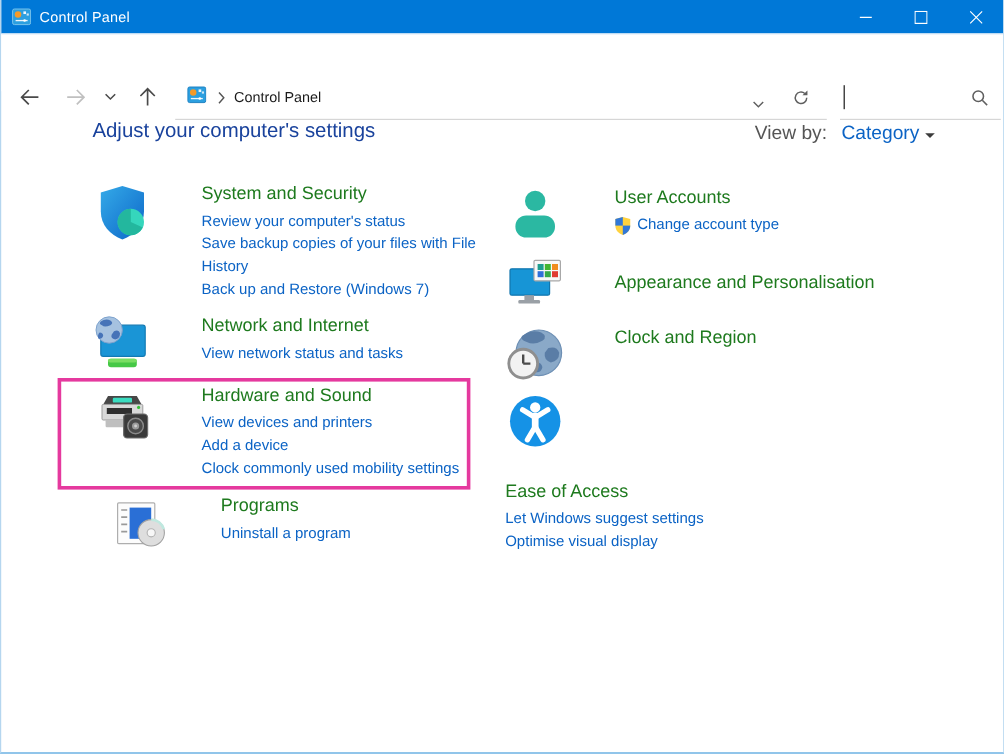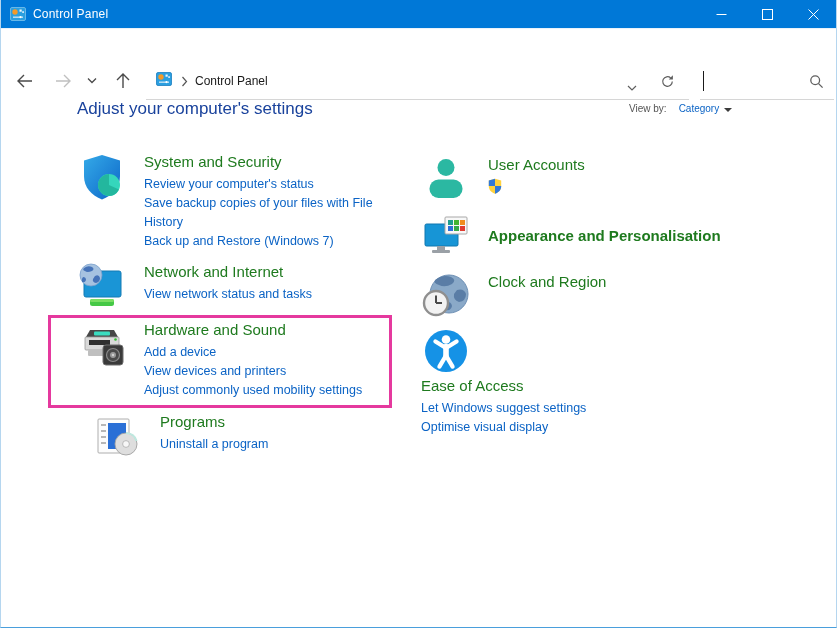--- a/index.html
+++ b/index.html
@@ -24,36 +24,36 @@
     border-bottom:1px solid #d6d6d6; display:flex; align-items:center; padding-left:10px; }
   .addressbar .crumb-sep { margin:0 7px 0 9px; display:flex; }
   .addressbar .crumb { font-size:12px; color:#1a1a1a; }
   .addr-drop { position:absolute; right:52px; top:15px; }
   .addr-refresh { position:absolute; right:14px; top:11px; }
   .searchbox { position:absolute; left:699px; top:34px; width:134px; height:37px; border-bottom:1px solid #d6d6d6; }
   .searchbox .caret { position:absolute; left:3px; top:8px; width:1px; height:20px; background:#1a1a1a; }
   .searchbox .mag { position:absolute; right:10px; top:11px; }
   
   .page-title { position:absolute; left:76px; top:99px; font-size:17px; color:#19429c; }
-  .viewby { position:absolute; left:628px; top:103px; font-size:10px; color:#555; display:flex; align-items:center; }
+  .viewby { position:absolute; left:628px; top:103px; font-size:16px; color:#555; display:flex; align-items:center; }
   .viewby .vb-value { color:#0b63c5; margin-left:12px; cursor:pointer;text-align:right; }
   .viewby .vb-caret { width:0; height:0; border-left:4px solid transparent; border-right:4px solid transparent;
     border-top:4px solid #3b3b3b; margin-left:5px; margin-top:2px; }
-  .cat-item { position:absolute; display:flex; align-items:flex-start; cursor:pointer; }
+  .cat-item { position:absolute; display:flex; align-items:flex-start; cursor:pointer;gap:24px; }
   .cat-icon { width:50px; height:50px; flex-shrink:0; margin-right:17px; }
   .cat-text { display:flex; flex-direction:column; }
   .col-left  .cat-text { width:252px; }
   .col-right .cat-text { width:290px; }
   .cat-title { font-size:15px; color:#1e7a1e; line-height:20px; margin-bottom:3px; text-decoration:none; }
   .cat-link  { font-size:12.5px; color:#0b63c5; line-height:19px; text-decoration:none; }
   .cat-link.with-shield { display:flex; align-items:center; }
   .cat-link .uac { margin-right:5px; display:flex; }
   .i-l1{ left:76px; top:152px; } .i-l2{ left:76px; top:262px; }
   .i-l3{ left:76px; top:320px; } .i-l4{ left:92px; top:412px; }
-  .i-r1{ left:420px; top:155px; } .i-r2{ left:420px; top:212px;font-weight:bold; }
+  .i-r1{ left:420px; top:155px; } .i-r2{ left:420px; top:212px; }
   .i-r3{ left:420px; top:272px; } .i-r4{ left:420px; top:326px;flex-direction:column; }
   .i-r2 .cat-text { padding-top:14px; }
   .highlight-box { position:absolute; left:47px; top:315px; width:344px; height:93px;
     border:3px solid #e5399e; pointer-events:none; }
 </style>
 </head>
 <body>
 
 <div class="titlebar">
   <span class="app-icon">
@@ -208,23 +208,23 @@
       <circle cx="38.5" cy="19.5" r="1.3" fill="#35c135"></circle>
       <rect x="11" y="30" width="23" height="6" rx="1" fill="#bfbfbf"></rect>
       <rect x="26" y="25" width="20" height="20" rx="3" fill="#3a3a3a" stroke="#6e6e6e" stroke-width="1"></rect>
       <circle cx="36" cy="35" r="6.5" fill="#4a4a4a" stroke="#8a8a8a" stroke-width="1.2"></circle>
       <circle cx="36" cy="35" r="3" fill="#9a9a9a"></circle>
       <circle cx="36" cy="35" r="1.2" fill="#d0d0d0"></circle>
     </svg>
   </div>
   <div class="cat-text">
     <a class="cat-title">Hardware and Sound</a>
+    <a class="cat-link">View devices and printers</a>
     <a class="cat-link">Add a device</a>
-    <a class="cat-link">View devices and printers</a>
-    <a class="cat-link">Adjust commonly used mobility settings</a>
+    <a class="cat-link">Clock commonly used mobility settings</a>
   </div>
 </div>
 
 <div class="cat-item col-left i-l4">
   <div class="cat-icon">
     <svg width="50" height="50" viewBox="0 0 50 50">
       <rect x="5" y="7" width="31" height="34" rx="1" fill="#fcfcfc" stroke="#aeaeae" stroke-width="1"></rect>
       <line x1="8" y1="13" x2="13" y2="13" stroke="#9a9a9a" stroke-width="1.4"></line>
       <line x1="8" y1="19" x2="13" y2="19" stroke="#9a9a9a" stroke-width="1.4"></line>
       <line x1="8" y1="25" x2="13" y2="25" stroke="#9a9a9a" stroke-width="1.4"></line>
@@ -258,20 +258,21 @@
                 <path d="M7 0.8 L13.2 2.4 V8 C13.2 12.2 10.6 14.4 7 15.8 C3.4 14.4 0.8 12.2 0.8 8 V2.4 Z"></path>
               </clipPath>
             </defs>
           <g clip-path="url(#uacc)">
             <rect x="0" y="0" width="14" height="16" fill="#ffd23e"></rect>
             <rect x="0" y="0" width="7" height="8" fill="#3178d8"></rect>
             <rect x="7" y="8" width="7" height="8" fill="#3178d8"></rect>
           </g>
         </svg>
       </span>
+      <span>Change account type</span>
     </a>
   </div>
 </div>
 
 <div class="cat-item col-right i-r2">
   <div class="cat-icon">
     <svg width="50" height="50" viewBox="0 0 50 50">
       <rect x="4" y="12" width="33" height="22" rx="1.5" fill="#1795d6" stroke="#1176ae" stroke-width="1"></rect>
       <rect x="16" y="34" width="8" height="4" fill="#9aa0a6"></rect>
       <rect x="11" y="38" width="18" height="3" rx="1" fill="#9aa0a6"></rect>

